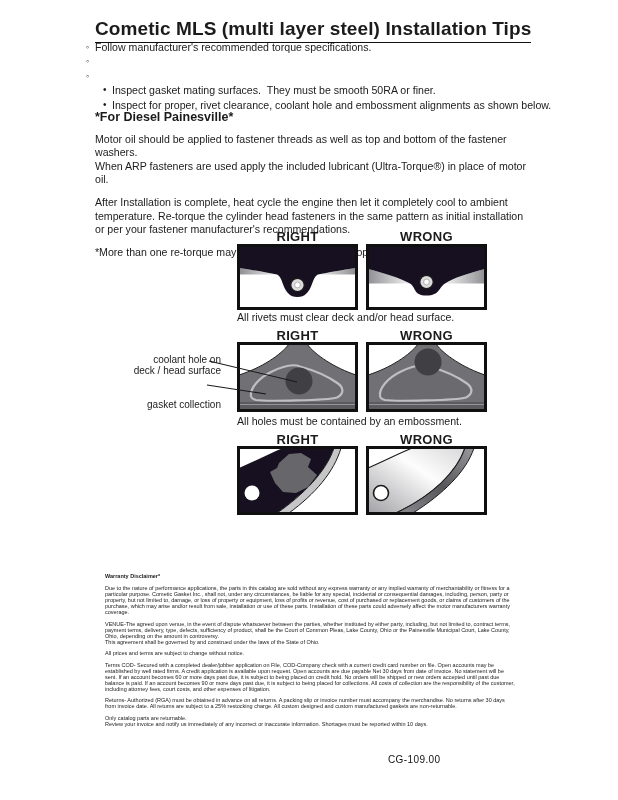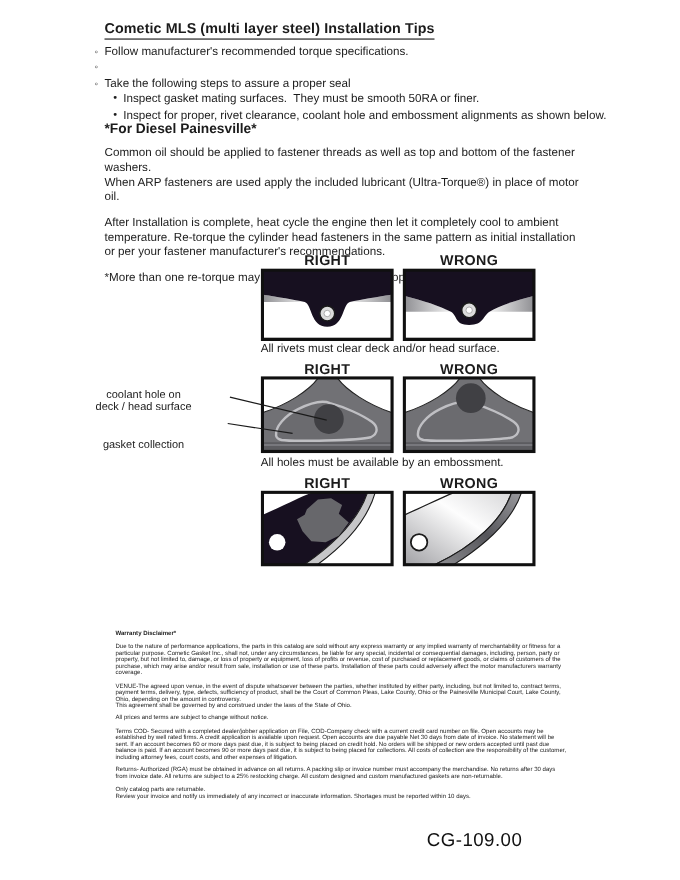--- a/index.html
+++ b/index.html
@@ -3,78 +3,77 @@
 <meta charset="utf-8">
 <style>
   html,body{margin:0;padding:0;background:#fff;}
   #page{
     position:relative;width:618px;height:800px;background:#fff;overflow:hidden;
     font-family:"Liberation Sans","DejaVu Sans",sans-serif;color:#1b1b1b;
   }
   .abs{position:absolute;}
   .prewrap{white-space:pre-wrap;}
   
-  #title{left:95px;top:18px;font-size:13px;font-weight:700;
+  #title{left:95px;top:18px;font-size:19px;font-weight:700;
          border-bottom:1.6px solid #111;padding-bottom:2px;letter-spacing:.1px;}
   
   #tips{left:86px;top:40px;width:500px;font-size:10.6px;line-height:14.4px;}
   .bline{display:flex;}
   .bline .mark{width:9px;flex:0 0 9px;font-size:9px;line-height:14.4px;text-align:left;}
   .bline.sub{margin-left:17px;}
   .bline.sub .mark{width:9px;flex:0 0 9px;font-size:10px;}
   
   #diesel{left:95px;top:111px;width:432px;font-size:10.6px;line-height:13.6px;}
   #diesel .head{font-size:12.5px;font-weight:700;margin-bottom:8px;}
   #diesel p{margin:0 0 9px 0;white-space:pre-line;}
   
   .lblrow{left:237px;width:250px;display:flex;gap:8px;font-size:13px;font-weight:700;letter-spacing:.3px;}
   .lblrow span{width:121px;text-align:center;}
   .panelrow{left:237px;width:250px;display:flex;gap:8px;}
   .caption{left:237px;font-size:10.6px;line-height:12.5px;white-space:pre-line;}
-  #row2-labels{left:72px;top:344px;width:117px;text-align:center;font-size:10px;line-height:10.8px;white-space:pre-line;}
+  #row2-labels{left:104px;top:344px;width:117px;text-align:right;font-size:10px;line-height:10.8px;white-space:pre-line;}
   #row2-labels .l2{margin-top:13px;}
   svg{display:block;}
   
   #legal{left:105px;top:573px;width:412px;font-size:5.5px;line-height:6px;color:#222;}
   #legal .head{font-weight:700;margin-bottom:6px;}
   #legal p{margin:0 0 5.5px 0;white-space:pre-line;}
-  #pagenum{left:388px;top:754px;font-size:17px;letter-spacing:.4px;color:#111;}
+  #pagenum{left:388px;top:754px;font-size:10px;letter-spacing:.4px;color:#111;}
 </style>
 </head>
 <body>
 
 <div id="page">
 
   <div id="title" class="abs">Cometic MLS (multi layer steel) Installation Tips</div>
 
   <div id="tips" class="abs">
     <div class="bline">
       <span class="mark">◦</span>
       <span class="prewrap">Follow manufacturer's recommended torque specifications.</span>
     </div>
     <div class="bline">
       <span class="mark">◦</span>
     </div>
     <div class="bline">
       <span class="mark">◦</span>
-      <span class="prewrap">Take the following steps to assure a proper seal</span>
     </div>
     <div class="bline sub">
       <span class="mark">•</span>
       <span class="prewrap">Inspect gasket mating surfaces.  They must be smooth 50RA or finer.</span>
     </div>
     <div class="bline sub">
       <span class="mark">•</span>
       <span class="prewrap">Inspect for proper, rivet clearance, coolant hole and embossment alignments as shown below.</span>
     </div>
   </div>
 
   <div id="diesel" class="abs">
     <div class="head">*For Diesel Painesville*</div>
-    <p>Common oil should be applied to fastener threads as well as top and bottom of the fastener washers.
+    <p>Motor oil should be applied to fastener threads as well as top and bottom of the fastener washers.
 When ARP fasteners are used apply the included lubricant (Ultra-Torque®) in place of motor oil.</p>
     <p>After Installation is complete, heat cycle the engine then let it completely cool to ambient
 temperature. Re-torque the cylinder head fasteners in the same pattern as initial installation
 or per your fastener manufacturer's recommendations.</p>
     <p>*More than one re-torque may be required to achieve proper fastener stretch*</p>
   </div>
 
   <div class="lblrow abs" style="top:229px;">
     <span>RIGHT</span>
     <span>WRONG</span>
@@ -151,21 +150,21 @@
       <rect x="2" y="2" width="117" height="66" fill="#717175"></rect>
       <rect x="2" y="60" width="117" height="8" fill="#5c5c60"></rect>
       <line x1="2" y1="62.5" x2="119" y2="62.5" stroke="#94949a" stroke-width="1"></line>
       <path d="M2,2 L52,2 C44,13 24,26 2,33 Z" fill="#ffffff" stroke="#222222" stroke-width="1"></path>
       <path d="M119,2 L70,2 C78,13 98,26 119,33 Z" fill="#ffffff" stroke="#222222" stroke-width="1"></path>
       <path d="M14,54 C13,46 22,36 34,30 C46,24 57,22 63,24.5 C76,28 92,35 101,41.5 C107,46 107,52 100,55.5 C90,58.5 28,59.5 19,58 C15,57 14.5,56 14,54 Z" fill="#6b6b6f" stroke="#bfbfc3" stroke-width="2.2"></path>
       <circle cx="62" cy="20" r="13.5" fill="#404044"></circle>
       <rect x="1.5" y="1.5" width="118" height="67" fill="none" stroke="#101010" stroke-width="3"></rect>
     </svg>
   </div>
-  <div class="caption abs" style="top:415px;">All holes must be available by an embossment.</div>
+  <div class="caption abs" style="top:415px;">All holes must be contained by an embossment.</div>
 
   <div class="lblrow abs" style="top:432px;">
     <span>RIGHT</span>
     <span>WRONG</span>
   </div>
   <div class="panelrow abs" style="top:446px;">
     <svg width="121" height="69" viewBox="0 0 121 69">
       <rect x="0" y="0" width="121" height="69" fill="#ffffff"></rect>
       <path d="M2,22 C20,14 34,7 46,2 L97,2 C89,26 66,49 40,67 L2,67 Z" fill="#171020"></path>
       <path d="M97,2 C89,26 66,49 40,67 L52,67 C78,48 97,26 104,2 Z" fill="#c6c6c8" stroke="#1b1b1b" stroke-width="1"></path>

